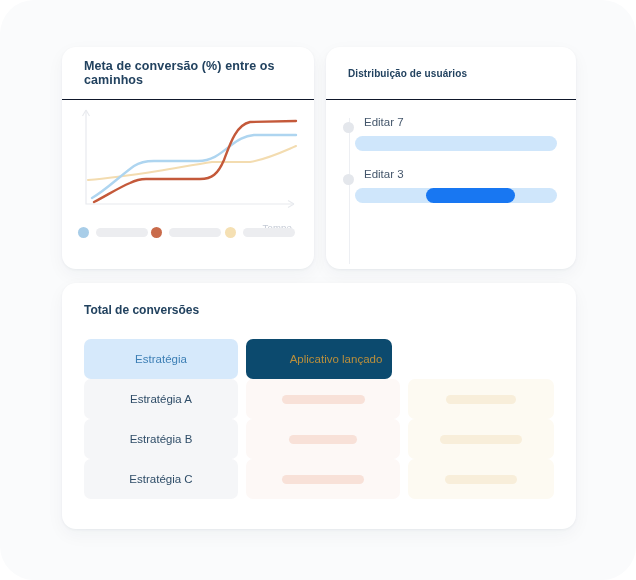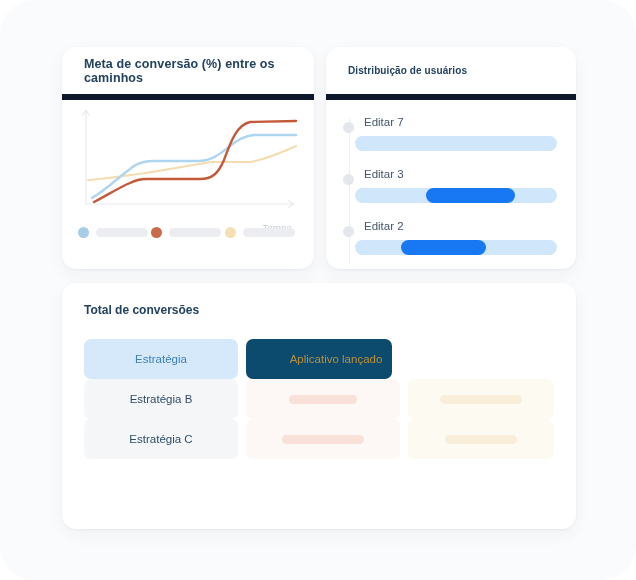--- a/index.html
+++ b/index.html
@@ -26,21 +26,21 @@
   }
   #chart-card{left:62px;top:47px;width:252px;height:222px;}
   #dist-card {left:326px;top:47px;width:250px;height:222px;}
   #table-card{left:62px;top:283px;width:514px;height:246px;}
 
   .card-head{
     height:53px;
     display:flex;align-items:center;
     padding:0 22px;
     box-sizing:border-box;
-    border-bottom:6px solid #0f172a;
+    border-bottom:1px solid #0f172a;
   }
   .card-title{
     font-size:12.5px;font-weight:700;color:#22425f;letter-spacing:.1px;
   }
   .card-title.plain{font-size:10px;}
 
   
   .chart-body{position:relative;height:124px;}
   .chart-svg{position:absolute;left:10px;top:4px;}
   .tempo-label{
@@ -166,41 +166,43 @@
       </div>
 
       <div class="dist-row">
         <span class="row-dot"></span>
         <span class="row-label">Editar 3</span>
         <div class="bar-wrap">
           <div class="bar-fill" style="left:35%;width:44%"></div>
         </div>
       </div>
 
-      <div class="dist-row">
-        <span class="row-dot"></span>
-        <span class="row-label">Editar 2</span>
-        <div class="bar-wrap">
-          <div class="bar-fill" style="left:23%;width:42%"></div>
-        </div>
-      </div>
     </div>
   </div>
 
   <div class="card" id="table-card">
     <div class="table-wrap">
       <div class="tbl-title">Total de conversões</div>
 
       <div class="tbl">
 
         <div class="tbl-row">
           <div class="cell c1 head-1">Estratégia</div>
           <div class="cell c3 head-3">Aplicativo lançado</div>
         </div>
 
+        <div class="tbl-row">
+          <div class="cell c1 body-1">Estratégia A</div>
+          <div class="cell c2 body-2">
+            <span class="pill pill-2" style="width:83px"></span>
+          </div>
+          <div class="cell c3 body-3">
+            <span class="pill pill-3" style="width:70px"></span>
+          </div>
+        </div>
 
         <div class="tbl-row">
           <div class="cell c1 body-1">Estratégia B</div>
           <div class="cell c2 body-2">
             <span class="pill pill-2" style="width:68px"></span>
           </div>
           <div class="cell c3 body-3">
             <span class="pill pill-3" style="width:82px"></span>
           </div>
         </div>

